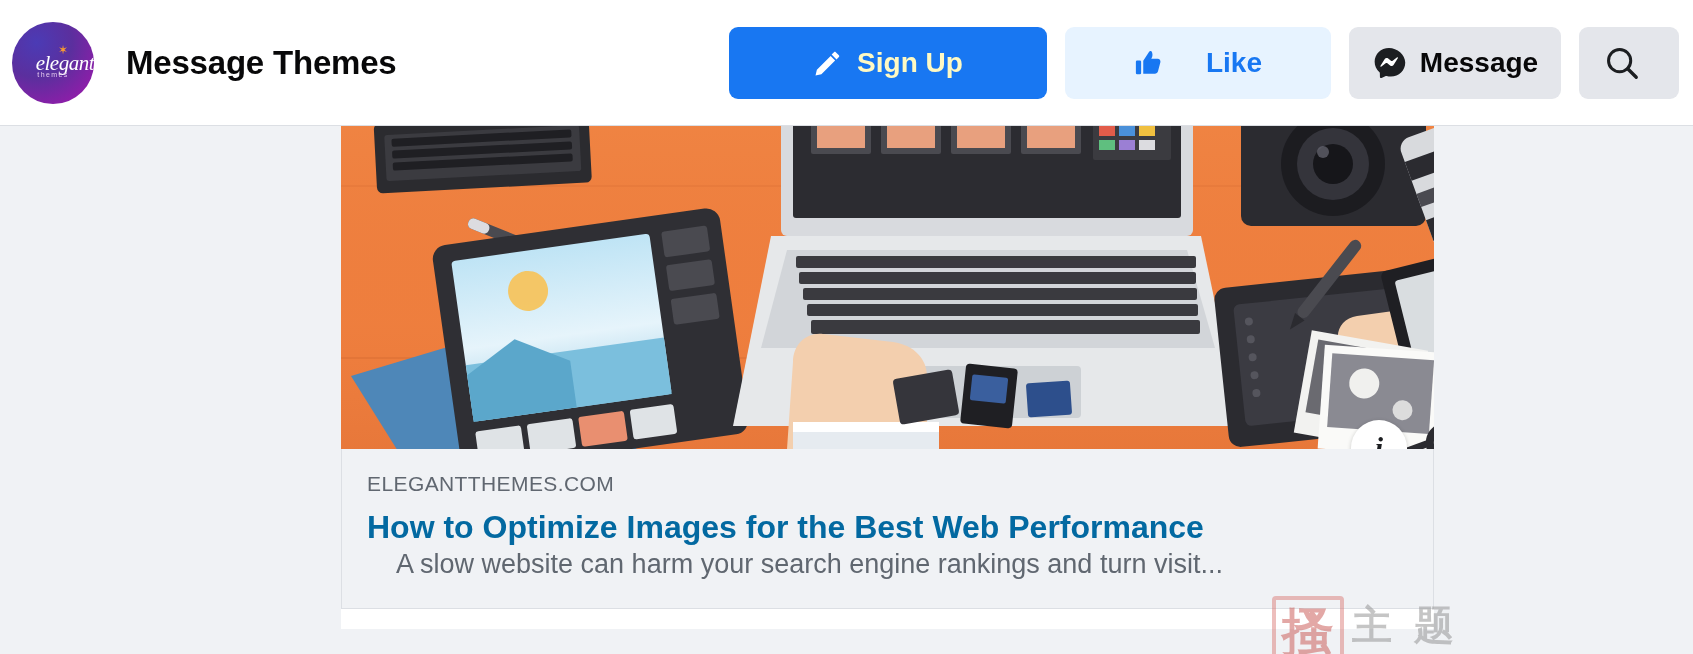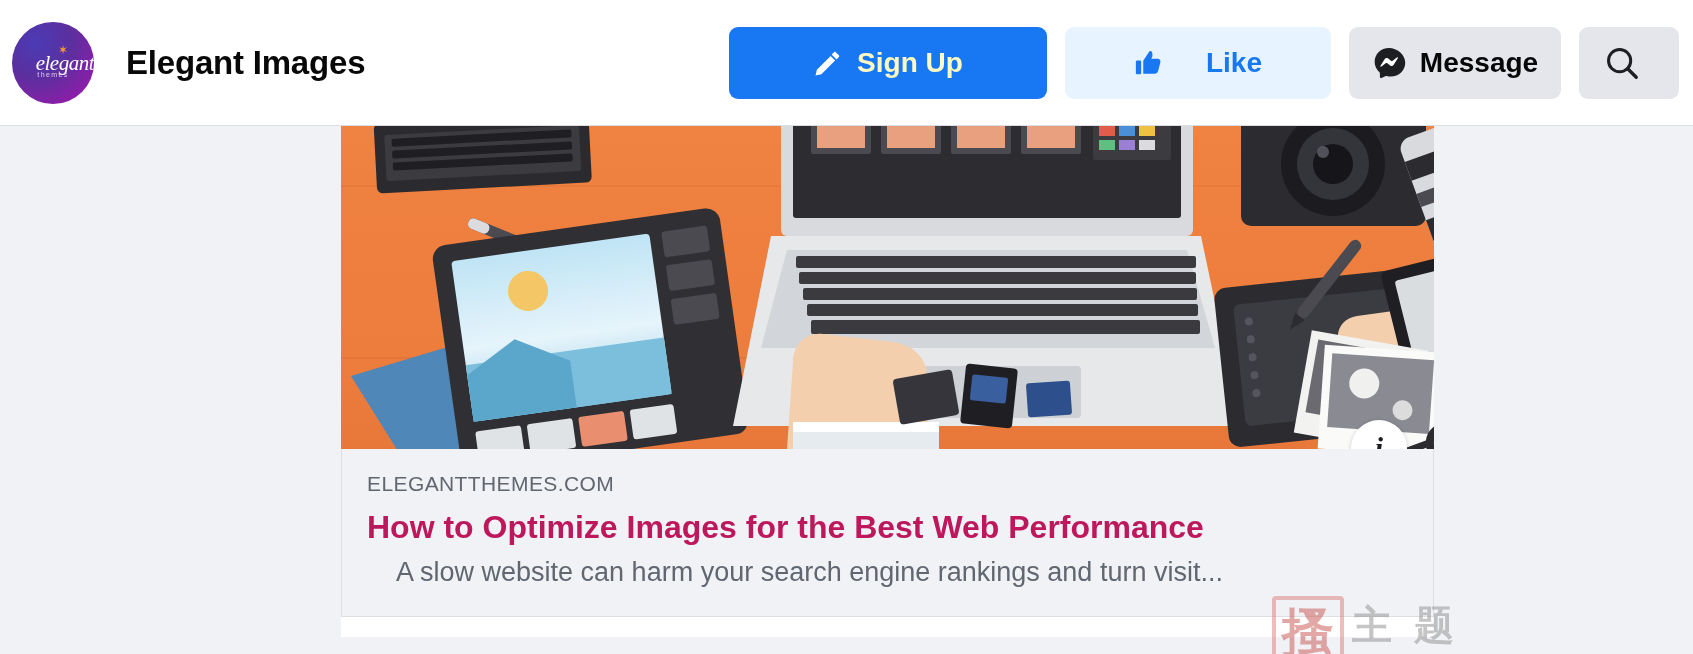--- a/index.html
+++ b/index.html
@@ -155,23 +155,22 @@
   .link-domain {
     font-size: 21px;
     color: #606770;
     letter-spacing: 0.4px;
     line-height: 1.25;
     margin-bottom: 10px;
   }
   .link-title {
     font-size: 32px;
     font-weight: bold;
-    color: #be185d;
+    color: #0369a1;
     line-height: 1.25;
-    margin-bottom: 8px;
     white-space: nowrap;
   }
   .link-desc {
     font-size: 27px;
     color: #606770;
     line-height: 1.3;
     white-space: nowrap;
     margin-left: 29px;
   }
 
@@ -228,21 +227,21 @@
 <body>
 
 <div class="page-header">
 
   <div class="brand-avatar">
     <span class="logo-star">✶</span>
     <span class="logo-word">elegant</span>
     <span class="logo-sub">themes</span>
   </div>
 
-  <div class="brand-name">Elegant Images</div>
+  <div class="brand-name">Message Themes</div>
 
   <div class="header-actions">
 
     <button class="hbtn hbtn-signup">
       <span class="icon-wrap">
         <svg width="30" height="30" viewBox="0 0 24 24" aria-hidden="true">
           <path fill="#ffffff" d="M3.1 17.3 2 22l4.7-1.1 11-11-3.6-3.6-11 11zM20.7 7.2c.4-.4.4-1 0-1.4l-2.5-2.5c-.4-.4-1-.4-1.4 0l-1.9 1.9 3.9 3.9 1.9-1.9z"></path>
         </svg>
       </span>
       <span>Sign Up</span>

